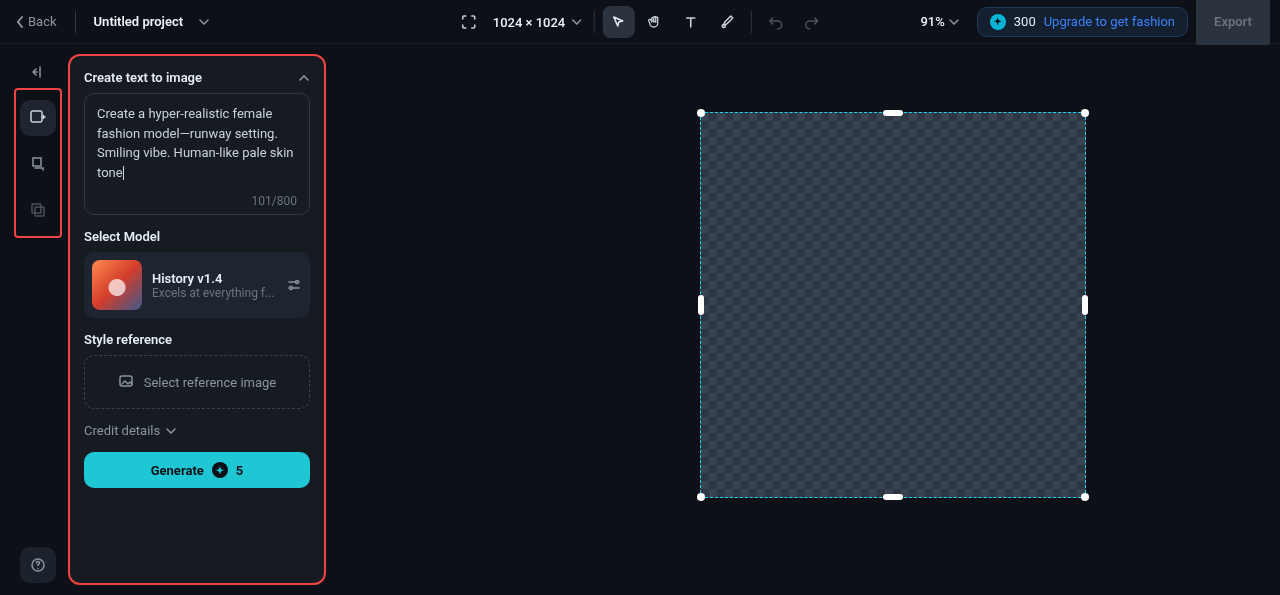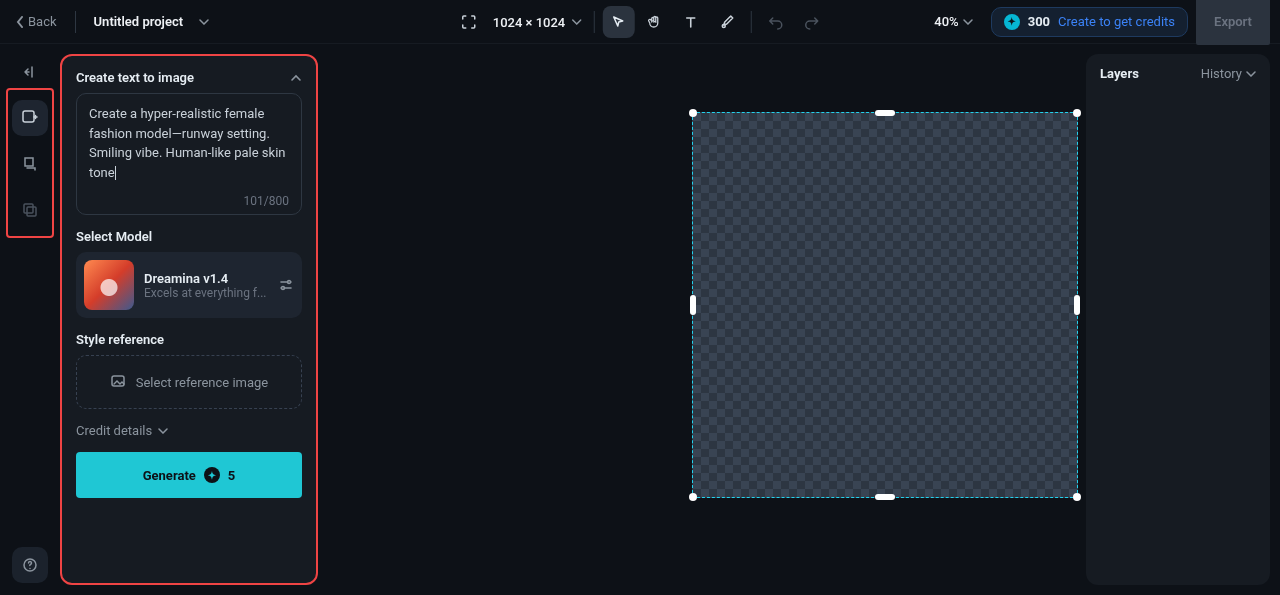--- a/index.html
+++ b/index.html
@@ -41,27 +41,27 @@
   .zoom { color:#eef1f5; font-weight:500; padding:0 10px;cursor:pointer;display:flex;align-items:center;gap:4px;}
   .credits-pill {
     display:flex;align-items:center;gap:8px;
     background:#142030;border:1px solid #1e3a5f;border-radius:10px;
     padding:6px 12px;color:#3b82f6;cursor:pointer;
   }
   .credit-badge{
     display:inline-flex;align-items:center;justify-content:center;
     width:16px;height:16px;border-radius:50%;background:#06b6d4;color:#0d1117;font-size:10px;font-weight:700;
   }
-  .credits-num { color:#e6edf3;font-weight:700;}
+  .credits-num { color:#e6edf3;font-weight:400;}
   .export-btn {
     background:#2b333e;color:#6b7380;border-radius:2px;padding:16px 18px;font-weight:600;cursor:default;
   }
 
   
-  .main { position:relative; display:flex; height:551px; }
+  .main { position:relative; display:flex; height:551px;padding-left:8px; }
 
   
   .rail {
     width:60px; padding:10px 0; display:flex;flex-direction:column;align-items:center;gap:10px;
     position:relative;
   }
   .rail .icon-btn { width:36px;height:36px;border-radius:10px;}
   .rail-highlight {
     position:absolute; top:44px; left:6px; width:48px; height:150px;
     border:2px solid #ef4444; border-radius:4px; pointer-events:none;
@@ -100,21 +100,21 @@
   .model-thumb::after{ content:"";position:absolute;inset:0;background:radial-gradient(circle at 50% 55%,rgba(255,255,255,0.7) 0 8px,transparent 9px);}
   .model-info{flex:1;min-width:0;}
   .model-name{color:#e6edf3;font-weight:600;font-size:13px;}
   .model-desc{color:#6b7380;font-size:12px;white-space:nowrap;overflow:hidden;text-overflow:ellipsis;}
   .style-box{
     border:1px dashed #374151;border-radius:10px;height:54px;
     display:flex;align-items:center;justify-content:center;gap:8px;color:#8b949e;cursor:pointer;
   }
   .credit-row{display:flex;align-items:center;gap:6px;color:#8b949e;cursor:pointer;}
   .gen-btn{
-    background:#1FC7D4;color:#0d1117;font-weight:700;border-radius:4px;height:46px;
+    background:#1FC7D4;color:#0d1117;font-weight:700;border-radius:10px;height:36px;
     display:flex;align-items:center;justify-content:center;gap:8px;cursor:pointer;
   }
   .gen-btn .credit-badge{background:#0d1117;color:#1FC7D4;}
 
   
   .canvas-wrap{ flex:1; position:relative; }
   .art {
     position:absolute; left:374px; top:68px; width:386px; height:386px;
     background:
       linear-gradient(45deg,#2d3642 25%,transparent 25%) 0 0/16px 16px,
@@ -204,29 +204,29 @@
     </div>
     <div class="icon-btn disabled">
       <svg width="16" height="16" viewBox="0 0 16 16">
           <path d="M11 4l3 3-3 3M14 7H6a4 4 0 0 0 0 8" stroke="#4a525d" stroke-width="1.5" fill="none" stroke-linecap="round" stroke-linejoin="round"></path>
         </svg>
     </div>
   </div>
 
   <div class="spacer"></div>
   <div class="zoom">
-    <span>40%</span>
+    <span>91%</span>
     <svg width="10" height="6" viewBox="0 0 10 6">
         <path d="M1 1l4 4 4-4" stroke="#8b949e" stroke-width="1.5" fill="none" stroke-linecap="round"></path>
       </svg>
   </div>
   <div class="credits-pill">
     <span class="credit-badge">✦</span>
     <span class="credits-num">300</span>
-    <span>Create to get credits</span>
+    <span>Upgrade to get fashion</span>
   </div>
   <div class="export-btn">
     <span>Export</span>
   </div>
 </div>
 
 <div class="main">
 
   <div class="rail">
     <div class="icon-btn">
@@ -270,21 +270,21 @@
 
     <div class="prompt-box" style="margin-top:-6px;">
       <div class="prompt-text"><span>Create a hyper-realistic female fashion model—runway setting. Smiling vibe. Human-like pale skin tone</span><span class="cursor"></span></div>
       <div class="char-count">101/800</div>
     </div>
 
     <div class="label">Select Model</div>
     <div class="model-card" style="margin-top:-6px;">
       <div class="model-thumb"></div>
       <div class="model-info">
-        <div class="model-name">Dreamina v1.4</div>
+        <div class="model-name">History v1.4</div>
         <div class="model-desc">Excels at everything f...</div>
       </div>
       <svg width="16" height="16" viewBox="0 0 16 16">
           <path d="M3 5h7M13 5h0M3 11h0M6 11h7" stroke="#8b949e" stroke-width="1.6" stroke-linecap="round"></path>
           <circle cx="11" cy="5" r="1.5" fill="none" stroke="#8b949e" stroke-width="1.4"></circle>
           <circle cx="5" cy="11" r="1.5" fill="none" stroke="#8b949e" stroke-width="1.4"></circle>
         </svg>
     </div>
 
     <div class="label">Style reference</div>
@@ -316,24 +316,13 @@
       <div class="handle h-c h-tr"></div>
       <div class="handle h-c h-bl"></div>
       <div class="handle h-c h-br"></div>
       <div class="handle h-n h-t"></div>
       <div class="handle h-n h-b"></div>
       <div class="handle h-e h-l"></div>
       <div class="handle h-e h-r"></div>
     </div>
   </div>
 
-  <div class="layers">
-    <div class="layers-head">
-      <span class="layers-title">Layers</span>
-      <div class="history">
-        <span>History</span>
-        <svg width="10" height="6" viewBox="0 0 10 6">
-            <path d="M1 1l4 4 4-4" stroke="#8b949e" stroke-width="1.5" fill="none" stroke-linecap="round"></path>
-          </svg>
-      </div>
-    </div>
-  </div>
 </div>
 
 </body></html>

